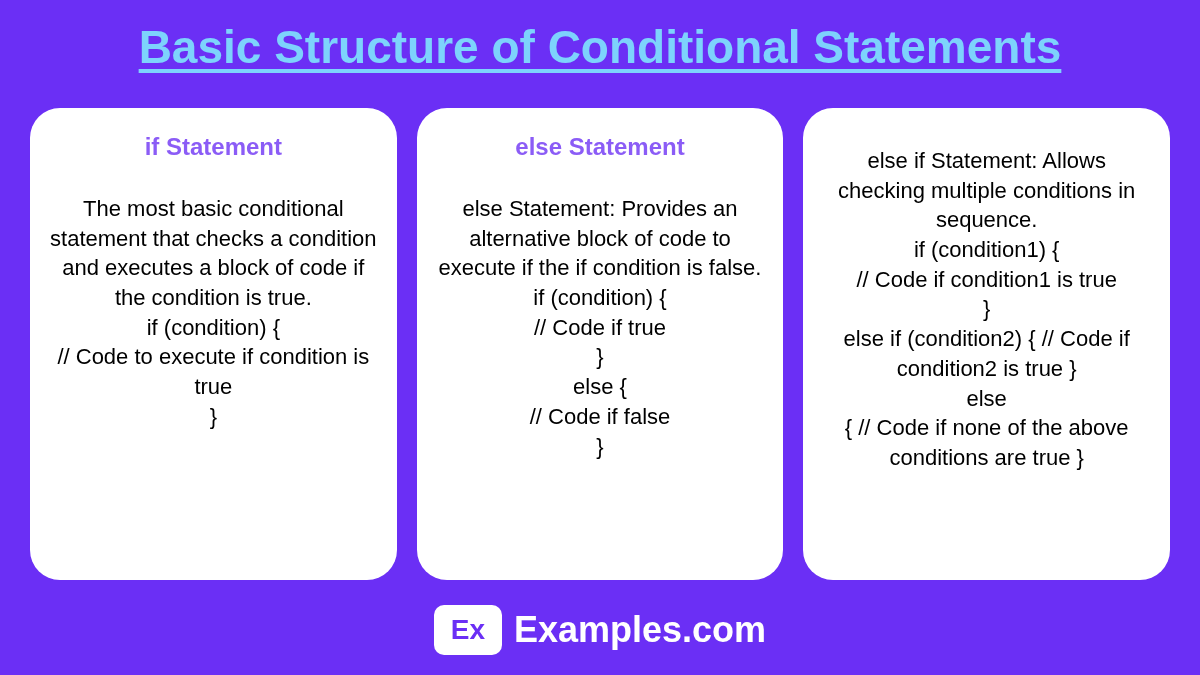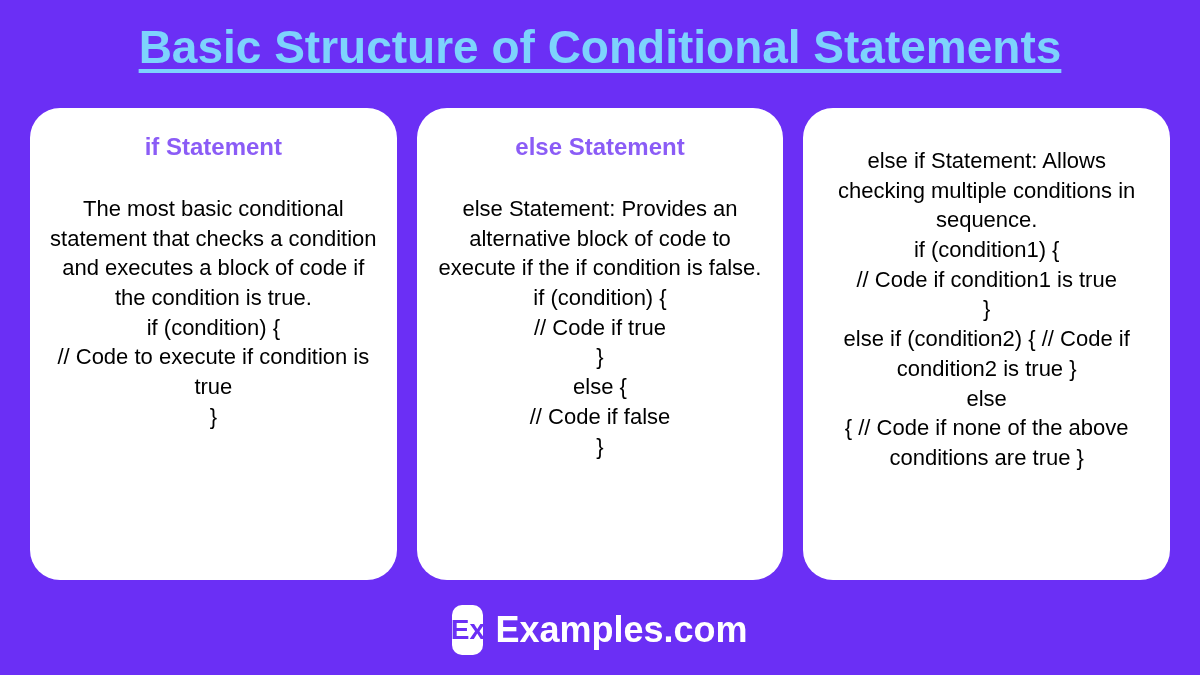--- a/index.html
+++ b/index.html
@@ -55,21 +55,21 @@
       margin-top: 13px;
     }
     .footer {
       display: flex;
       align-items: center;
       justify-content: center;
       margin-top: 25px;
       gap: 12px;
     }
     .footer-icon {
-      width: 31px;
+      width: 68px;
       height: 50px;
       background: white;
       border-radius: 10px;
       display: flex;
       align-items: center;
       justify-content: center;
       color: #6b2ff5;
       font-weight: 800;
       font-size: 28px;
     }

